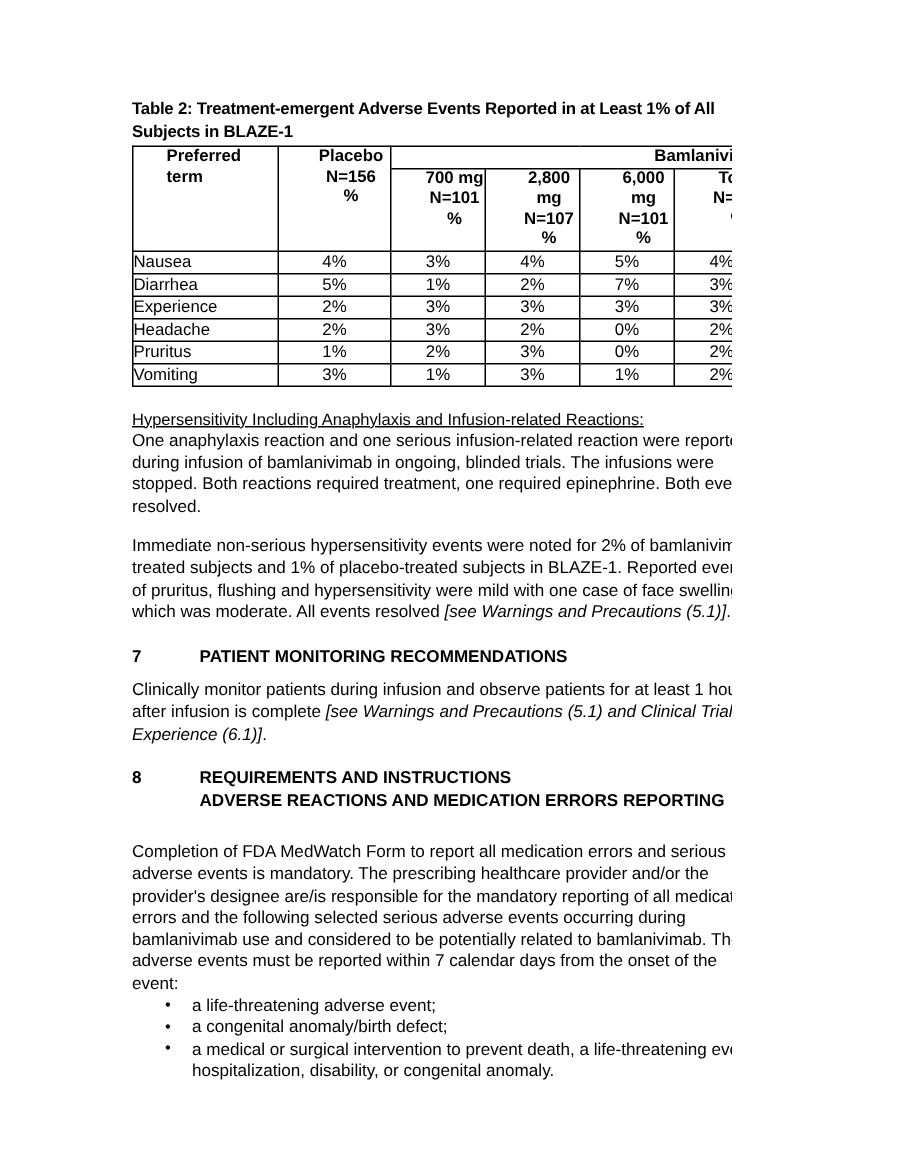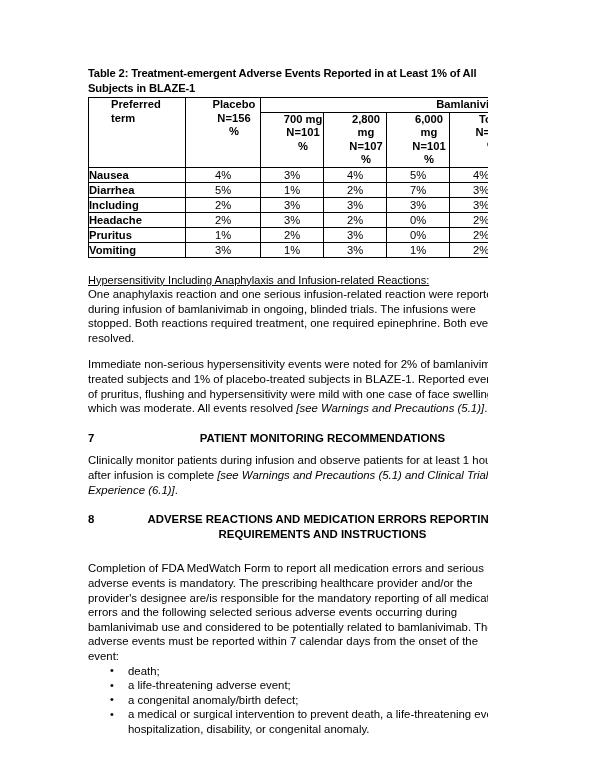--- a/index.html
+++ b/index.html
@@ -69,21 +69,20 @@
   }
   th.hdr-col span,
   th.hdr-preferred span {
     display: block;
     padding-left: 22px;
   }
   td.term {
     text-align: left;
     padding: 1px 0 1px 5px;
     line-height: 14px;
-    font-weight: bold;
   }
   td.val {
     text-align: center;
     padding: 1px 0 1px 0;
     line-height: 14px;
   }
 
   
   .para {
     font-size: 11.4px;
@@ -108,21 +107,20 @@
     line-height: 14.6px;
     display: flex;
     align-items: flex-start;
   }
   .section-num {
     width: 45px;
     flex: 0 0 45px;
   }
   .section-title {
     flex: 1 1 auto;
-    text-align: center;
   }
 
   
   ul.bullets {
     list-style: none;
     margin: 0;
     padding: 0;
   }
   ul.bullets li {
     position: relative;
@@ -203,21 +201,21 @@
         </tr>
         <tr>
           <td class="term">Diarrhea</td>
           <td class="val">5%</td>
           <td class="val">1%</td>
           <td class="val">2%</td>
           <td class="val">7%</td>
           <td class="val">3%</td>
         </tr>
         <tr>
-          <td class="term">Including</td>
+          <td class="term">Experience</td>
           <td class="val">2%</td>
           <td class="val">3%</td>
           <td class="val">3%</td>
           <td class="val">3%</td>
           <td class="val">3%</td>
         </tr>
         <tr>
           <td class="term">Headache</td>
           <td class="val">2%</td>
           <td class="val">3%</td>
@@ -262,33 +260,32 @@
 
     <div class="gap-sm"></div>
 
     <p class="para"><span>Clinically monitor patients during infusion and observe patients for at least 1 hour after infusion is complete </span><em>[see Warnings and Precautions (5.1) and Clinical Trials Experience (6.1)]</em><span>.</span></p>
 
     <div class="gap-lg"></div>
 
     <div class="section-head">
       <span class="section-num">8</span>
       <span class="section-title">
+        <span style="display:block">REQUIREMENTS AND INSTRUCTIONS</span>
         <span style="display:block">ADVERSE REACTIONS AND MEDICATION ERRORS REPORTING</span>
-        <span style="display:block">REQUIREMENTS AND INSTRUCTIONS</span>
       </span>
     </div>
 
     <div class="gap-sm"></div>
 
 
     <div class="gap-md"></div>
 
     <p class="para">Completion of FDA MedWatch Form to report all medication errors and serious adverse events is mandatory. The prescribing healthcare provider and/or the provider's designee are/is responsible for the mandatory reporting of all medication errors and the following selected serious adverse events occurring during bamlanivimab use and considered to be potentially related to bamlanivimab. These adverse events must be reported within 7 calendar days from the onset of the event:</p>
 
     <ul class="bullets">
-      <li>death;</li>
       <li>a life-threatening adverse event;</li>
       <li>a congenital anomaly/birth defect;</li>
       <li>a medical or surgical intervention to prevent death, a life-threatening event, hospitalization, disability, or congenital anomaly.</li>
     </ul>
 
   </div>
 </div>
 
 </body></html>

